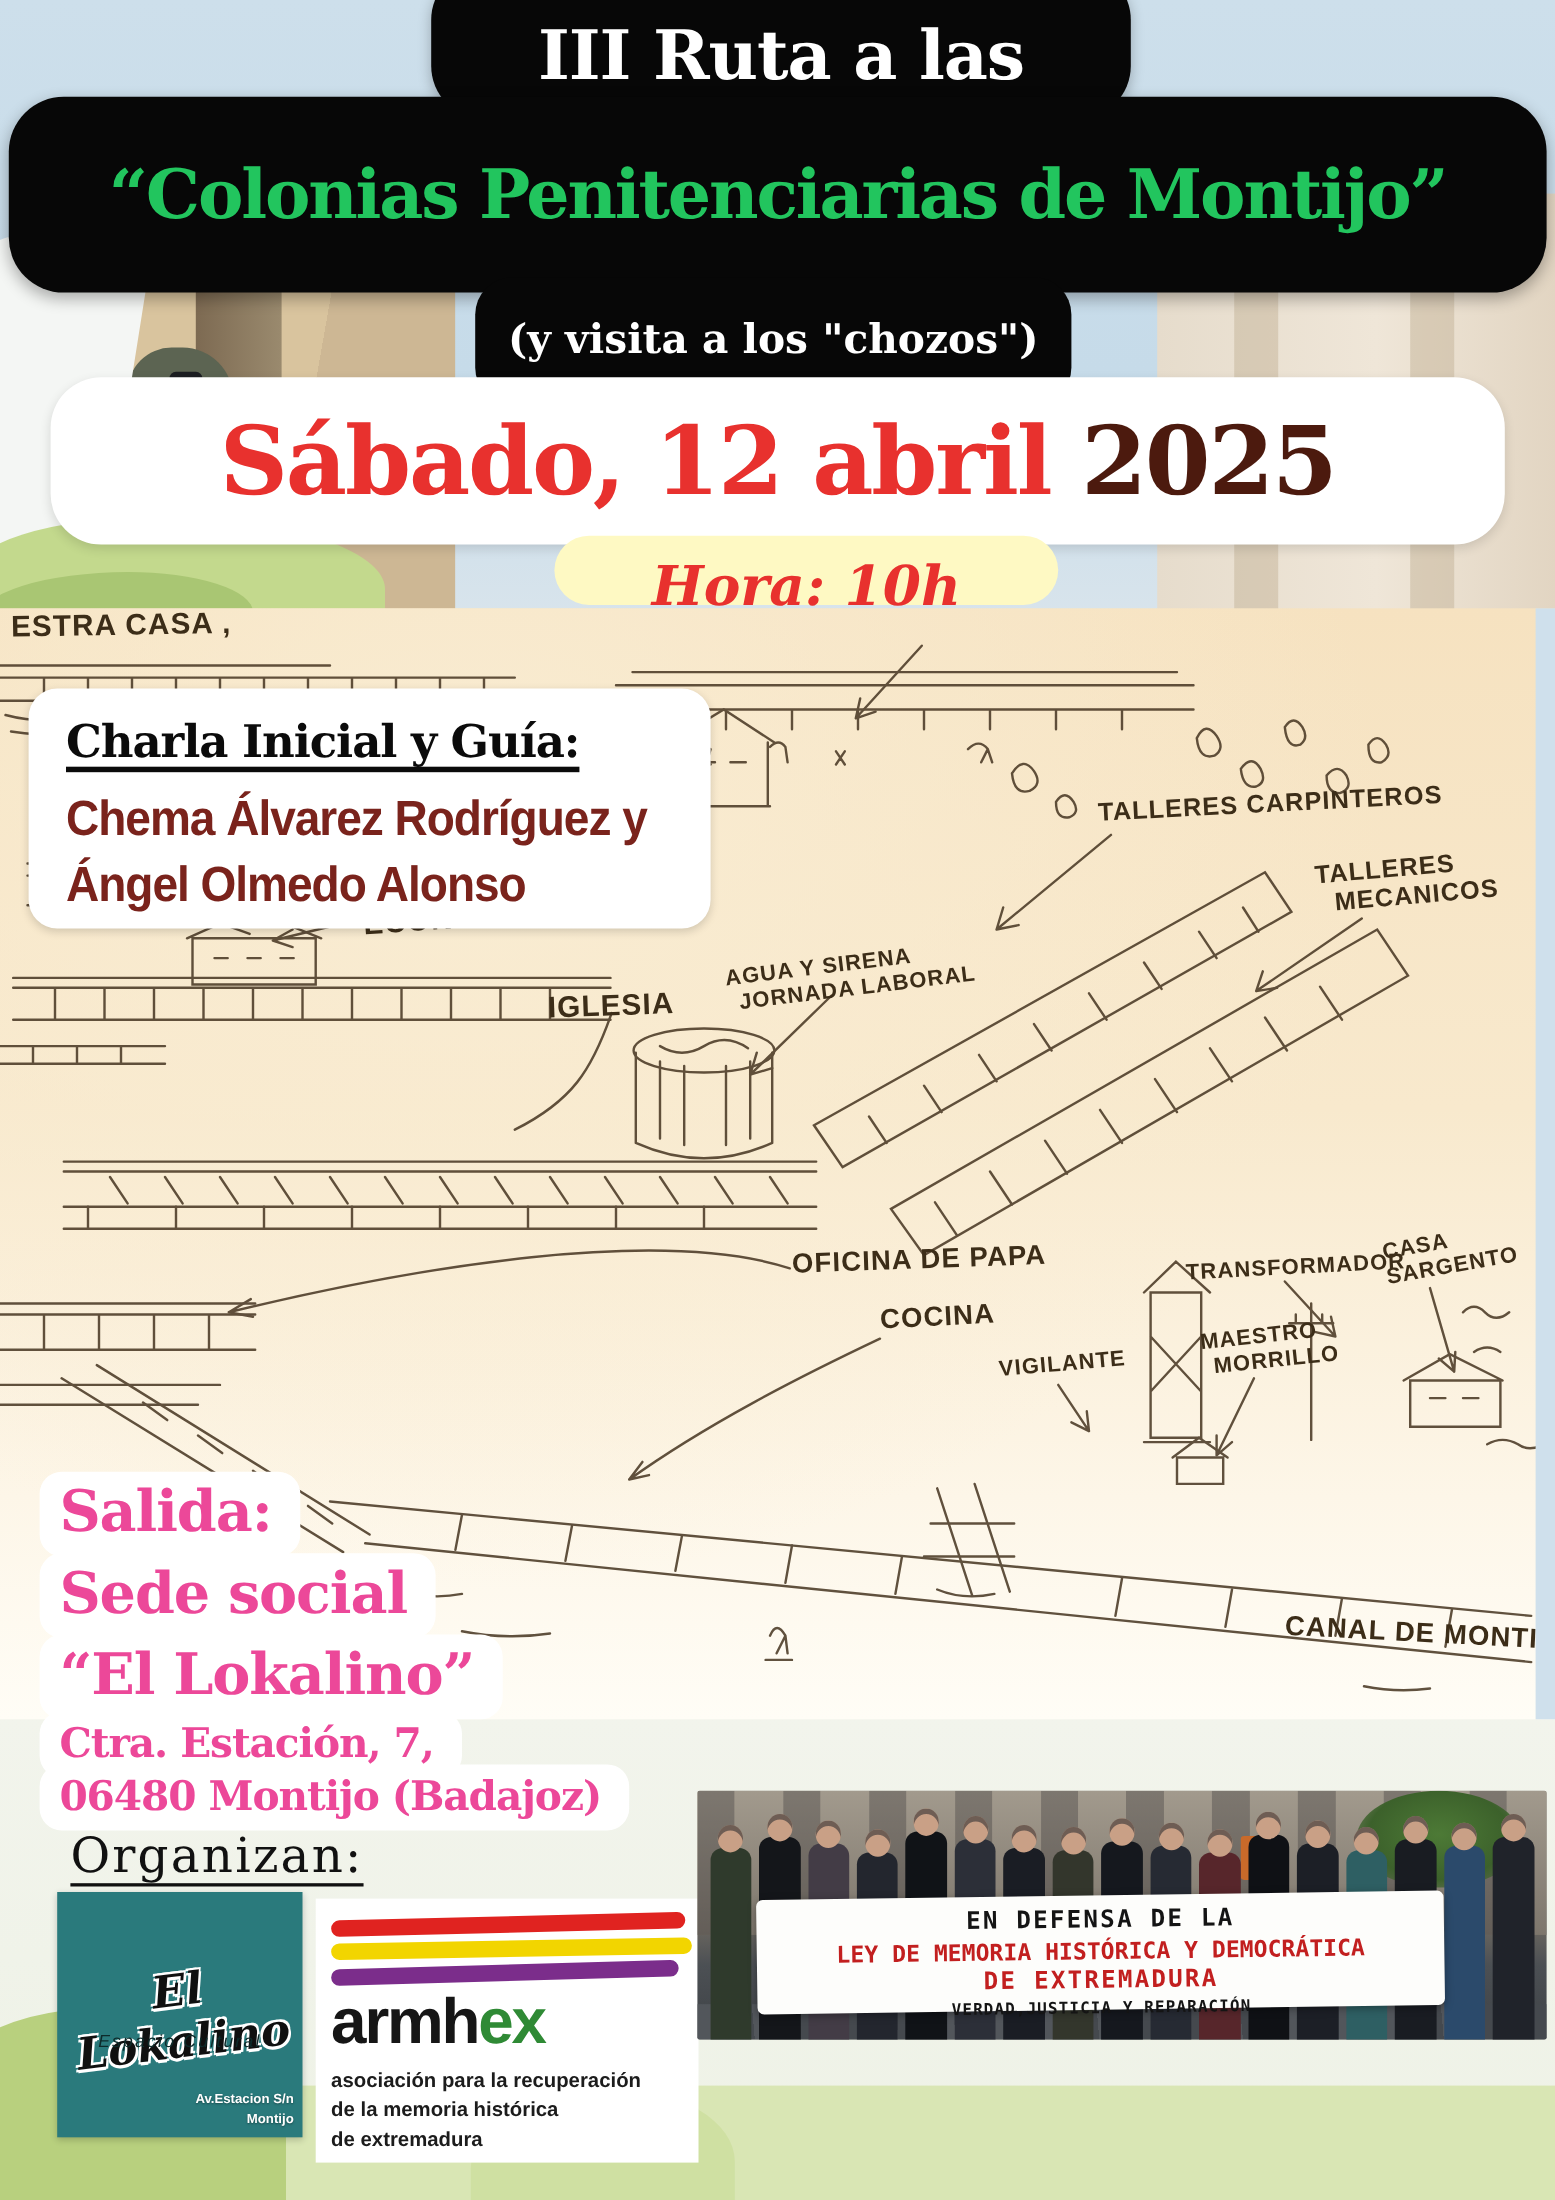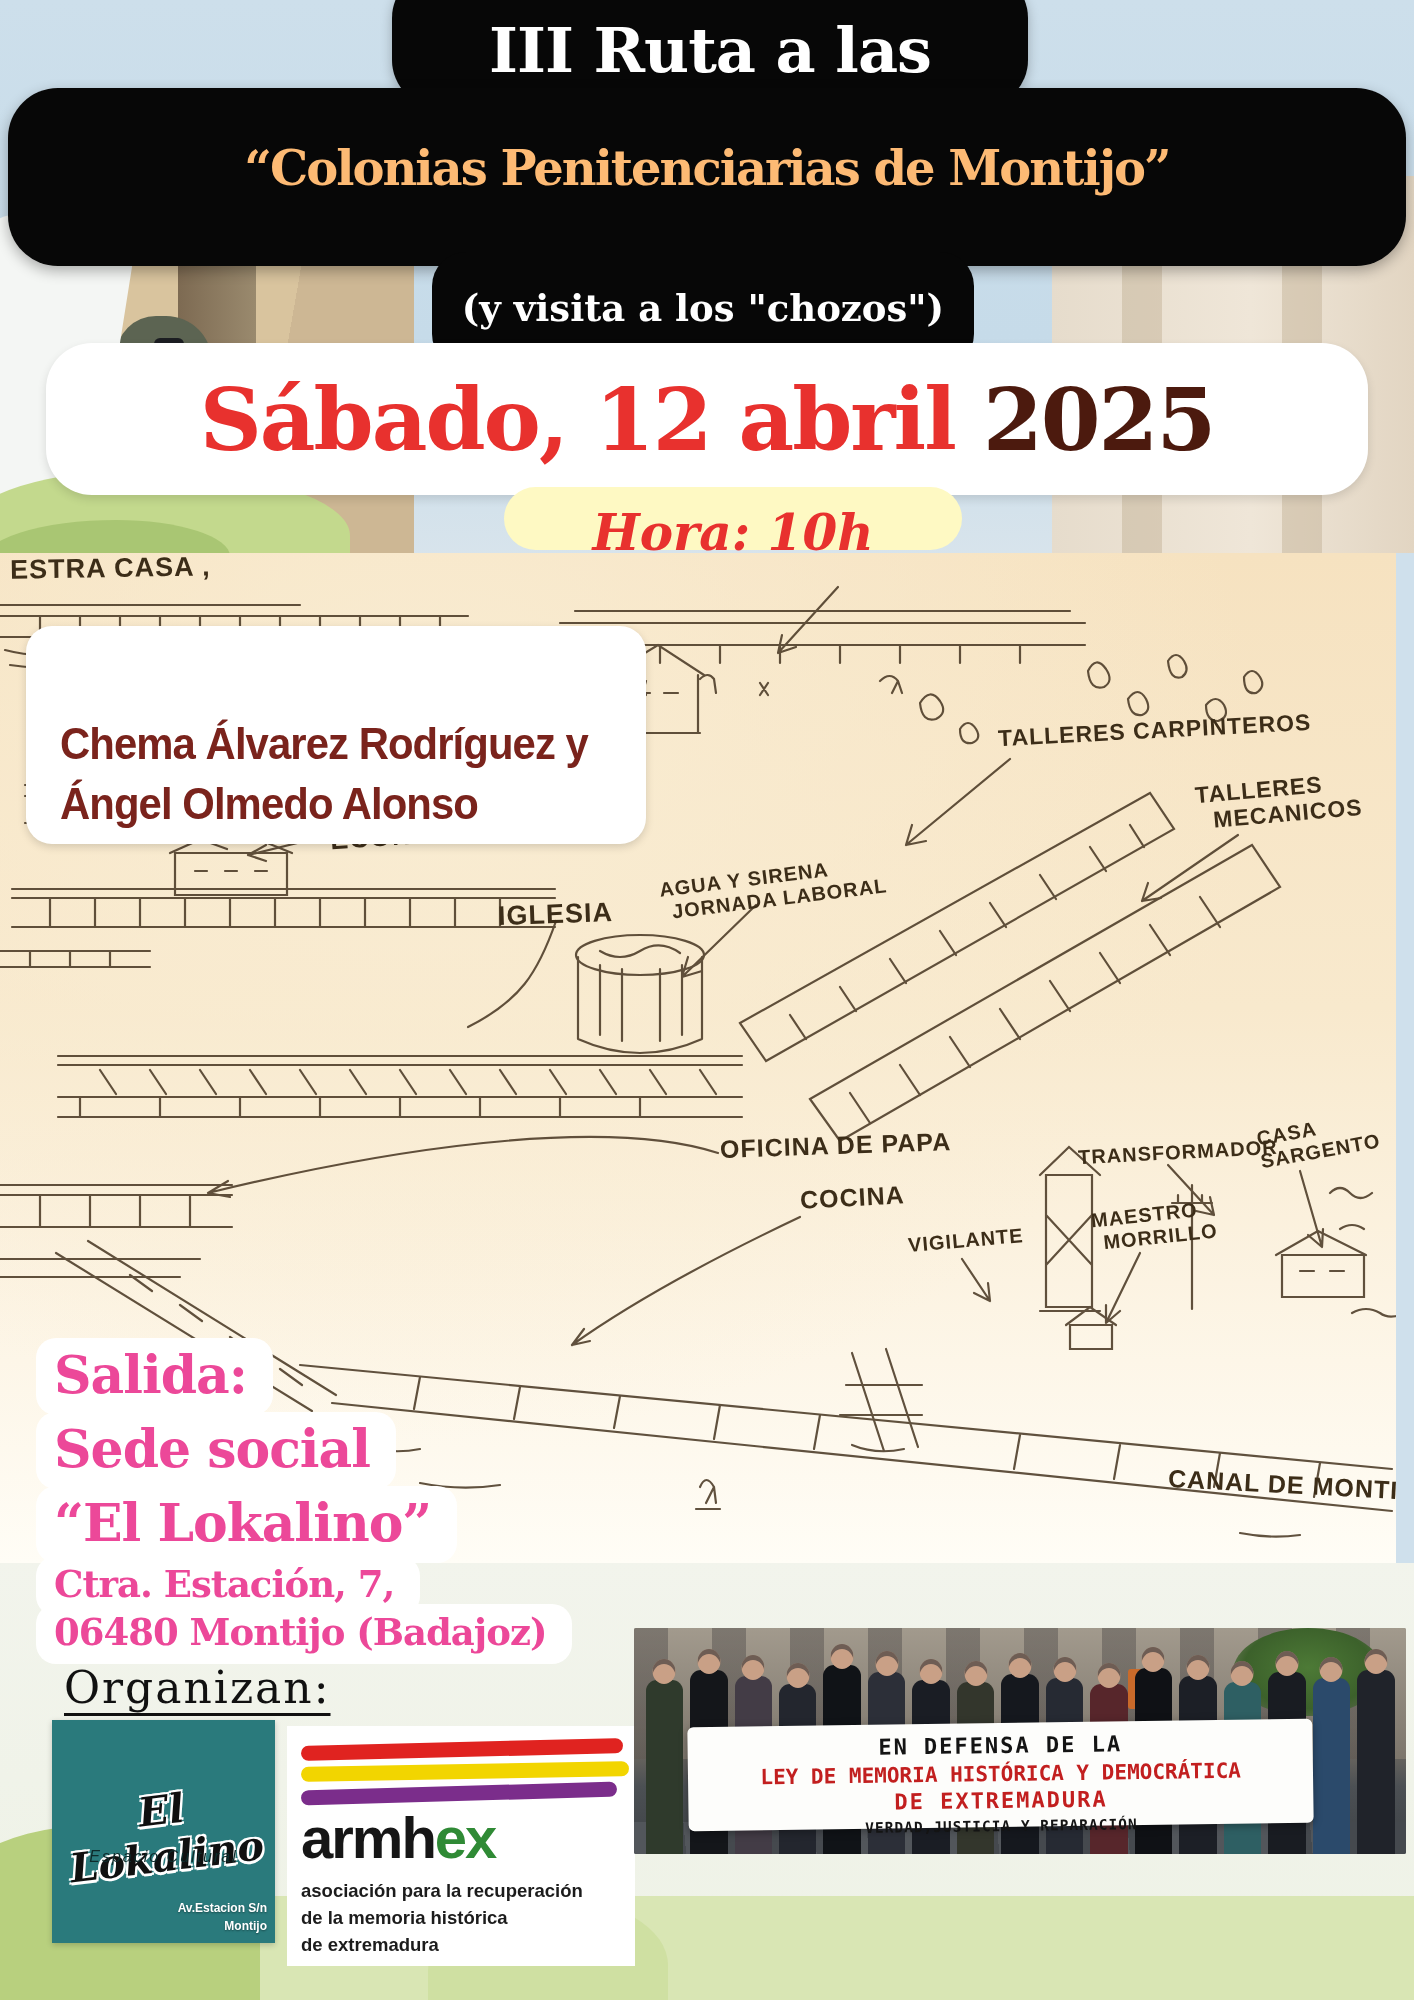--- a/index.html
+++ b/index.html
@@ -22,21 +22,21 @@
   .bg-bottom{position:absolute;left:0;top:1556px;width:1414px;height:444px;background:linear-gradient(180deg,#f2f4ec,#eef2e6);}
   .green-band{position:absolute;left:0;top:1896px;width:1414px;height:104px;background:#d9e6b4;}
   .green-blob-l{position:absolute;left:-70px;top:1826px;width:330px;height:210px;background:#b8d07e;border-radius:55% 60% 20% 30%;}
   .green-blob-m{position:absolute;left:428px;top:1898px;width:240px;height:140px;background:#cfe0a2;border-radius:60% 55% 0 0;}
   .blue-sliver{position:absolute;left:1396px;top:553px;width:18px;height:1010px;background:#cfe0ec;}
 
   
   .title1-box{position:absolute;left:392px;top:-30px;width:636px;height:138px;background:#070707;border-radius:48px;box-shadow:0 4px 12px rgba(0,0,0,.25);}
   .title1{position:absolute;left:0;right:0;top:44px;text-align:center;color:#fff;font-family:"DejaVu Serif",serif;font-weight:bold;font-size:62px;letter-spacing:-1px;}
   .title2-box{position:absolute;left:8px;top:88px;width:1398px;height:178px;background:#070707;border-radius:50px;box-shadow:0 5px 14px rgba(0,0,0,.3);}
-  .title2{position:absolute;left:0;right:0;top:52px;text-align:center;color:#fdba74;font-family:"DejaVu Serif",serif;font-weight:bold;font-size:48px;letter-spacing:-2px;}
+  .title2{position:absolute;left:0;right:0;top:52px;text-align:center;color:#22c55e;font-family:"DejaVu Serif",serif;font-weight:bold;font-size:62px;letter-spacing:-2px;}
   .subtitle-box{position:absolute;left:432px;top:252px;width:542px;height:116px;background:#070707;border-radius:34px;}
   .subtitle{position:absolute;left:0;right:0;top:34px;text-align:center;color:#fff;font-family:"DejaVu Serif",serif;font-weight:bold;font-size:37px;}
 
   
   .date-box{position:absolute;left:46px;top:330px;width:1322px;height:152px;background:#fff;border-radius:46px;box-shadow:0 4px 10px rgba(0,0,0,.12);margin-top:13px;}
   .date-text{position:absolute;left:0;right:0;top:26px;text-align:center;font-family:"DejaVu Serif",serif;font-weight:bold;font-size:86px;letter-spacing:-2px;white-space:nowrap;}
   .date-main{color:#e8312e;}
   .date-year{color:#4c1a0e;}
   .hora-box{position:absolute;left:504px;top:487px;width:458px;height:63px;background:#fef9c3;border-radius:38px;font-style:italic;}
   .hora-text{position:absolute;left:0;right:0;top:16px;text-align:center;color:#e8312e;font-family:"DejaVu Serif",serif;font-weight:bold;font-size:50px;}
@@ -243,20 +243,21 @@
   </div>
 
   <div class="date-box">
     <div class="date-text"><span class="date-main">Sábado, 12 abril </span><span class="date-year">2025</span></div>
   </div>
   <div class="hora-box">
     <div class="hora-text">Hora: 10h</div>
   </div>
 
   <div class="charla-box">
+    <div class="charla-heading">Charla Inicial y Guía:</div>
     <div class="charla-name1">Chema Álvarez Rodríguez y</div>
     <div class="charla-name2">Ángel Olmedo Alonso</div>
   </div>
 
   <div class="salida-line sal-big" style="left:36px;top:1338px">Salida:</div>
   <div class="salida-line sal-big" style="left:36px;top:1486px">“El Lokalino”</div>
   <div class="salida-line sal-big" style="left:36px;top:1412px">Sede social</div>
   <div class="salida-line sal-small" style="left:36px;top:1556px">Ctra. Estación, 7,</div>
   <div class="salida-line sal-small" style="left:36px;top:1604px">06480 Montijo (Badajoz)</div>
 

